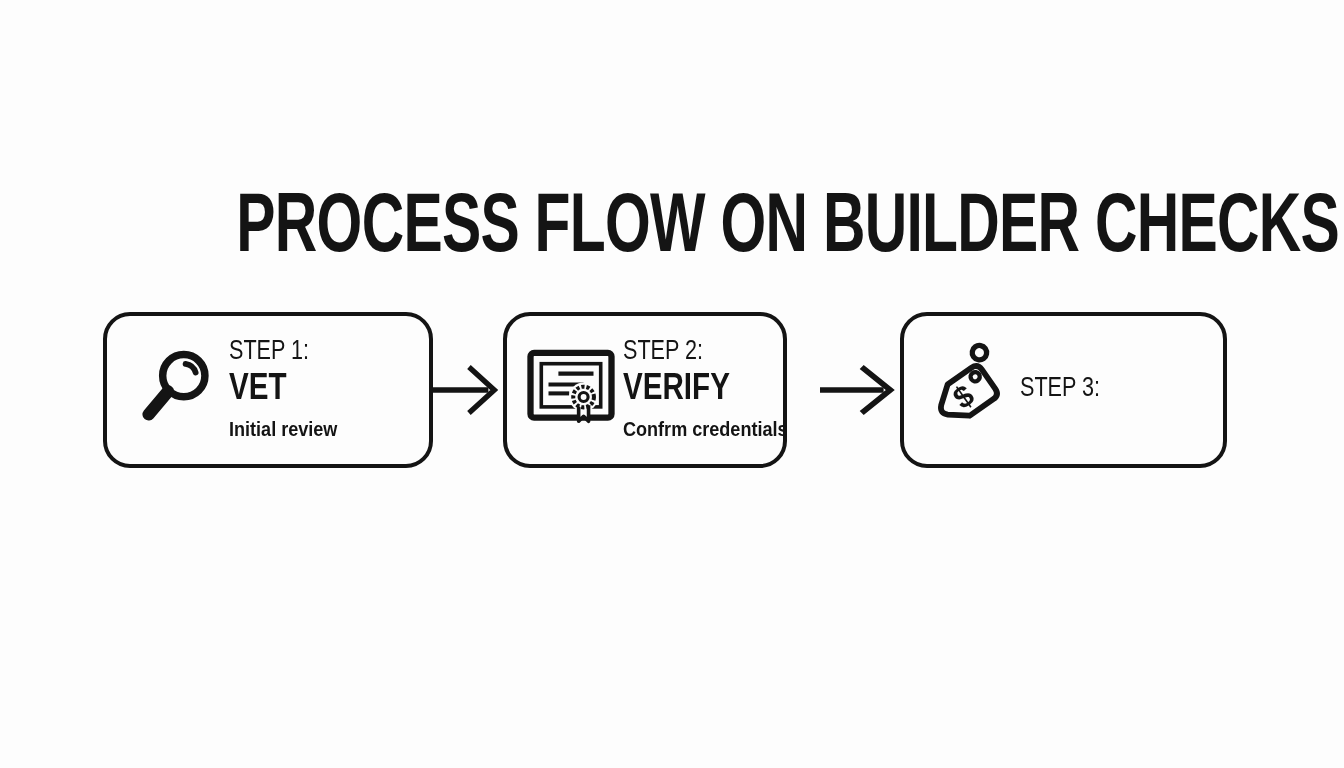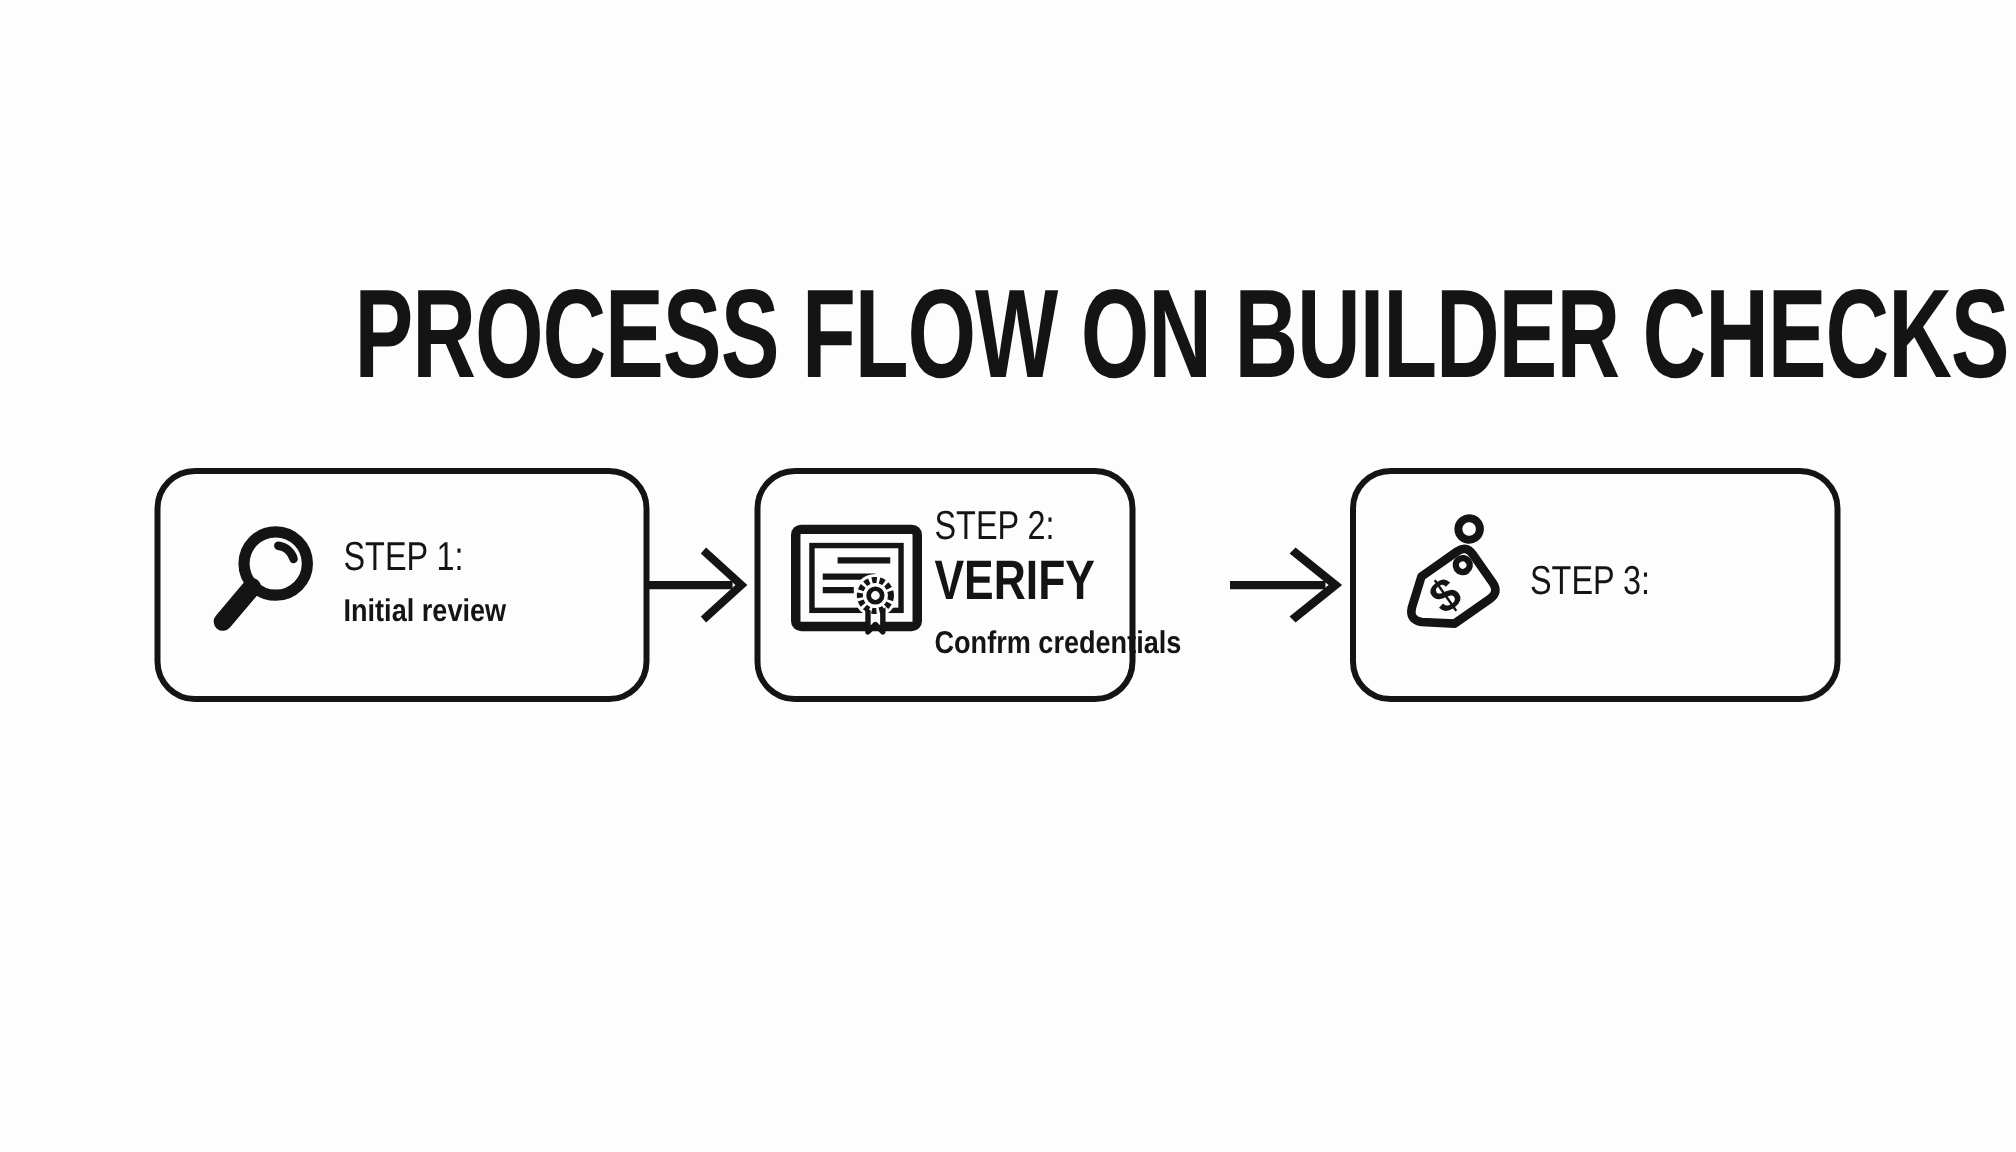--- a/index.html
+++ b/index.html
@@ -36,21 +36,21 @@
     top:312px;
     height:156px;
     box-sizing:border-box;
     background:#fdfdfd;
     border:4.5px solid #141414;
     border-radius:27px;
     display:flex;
     align-items:center;
   }
   .card-1{left:103px;width:330px;}
-  .card-2{left:503px;width:254px;}
+  .card-2{left:503px;width:284px;}
   .card-3{left:900px;width:327px;}
 
   .icon-zone{
     flex:0 0 auto;
     display:flex;
     align-items:center;
     justify-content:center;
   }
   .card-1 .icon-zone{width:108px;padding-left:14px;}
   .card-2 .icon-zone{width:104px;padding-left:12px;}
@@ -112,20 +112,21 @@
       <span>
         <svg width="88" height="92" viewBox="0 0 100 104">
           <circle class="ink" cx="60" cy="38" r="24" stroke-width="8.5"></circle>
           <path class="ink" d="M62 24.5 A14 14 0 0 1 73.5 34.5" stroke-width="6.5" stroke-linecap="round"></path>
           <line class="ink" x1="42" y1="56" x2="20" y2="82" stroke-width="14" stroke-linecap="round"></line>
         </svg>
       </span>
     </div>
     <div class="text-zone">
       <div class="step-label"><span class="cx">STEP 1:</span></div>
+      <div class="step-name"><span class="cx">VET</span></div>
       <div class="step-desc"><span class="cx-desc">Initial review</span></div>
     </div>
   </div>
 
   <div class="arrow arrow-1">
     <svg viewBox="0 0 72 56" preserveAspectRatio="none">
       <line class="ink" x1="0" y1="28" x2="58" y2="28" stroke-width="5.5"></line>
       <polyline class="ink" points="38,5 64,28 38,51" stroke-width="5.5" stroke-linejoin="miter"></polyline>
     </svg>
   </div>

